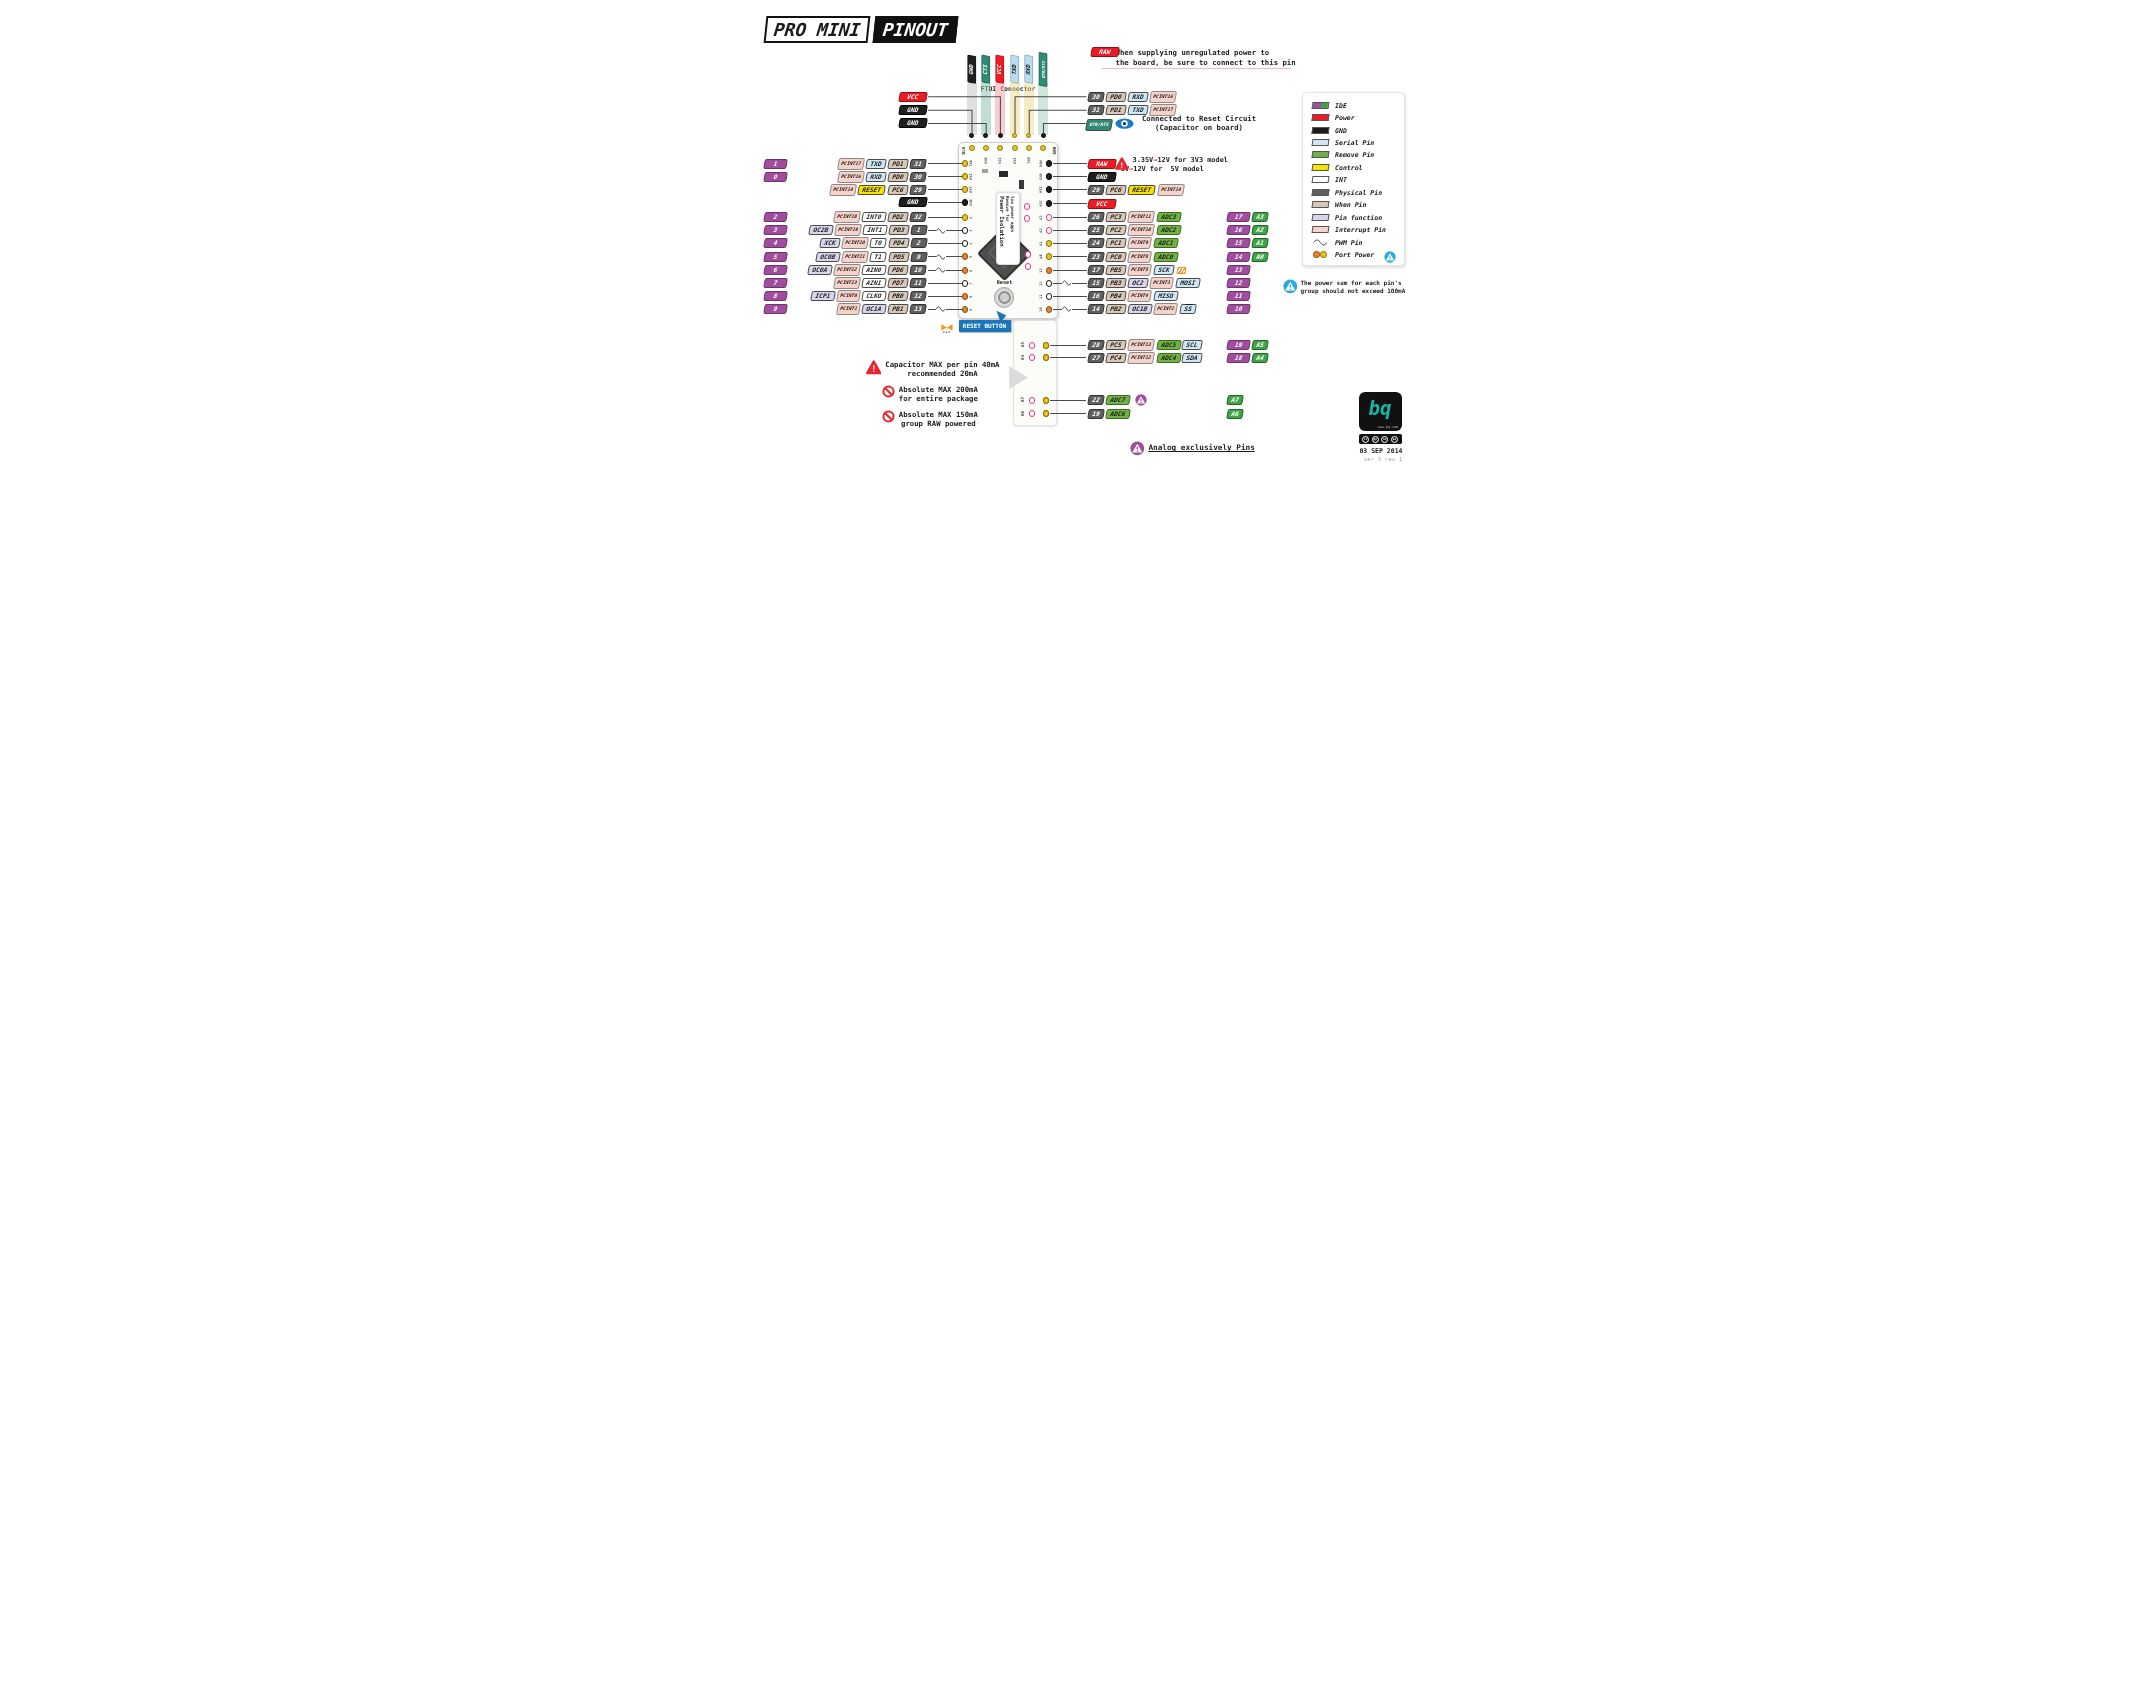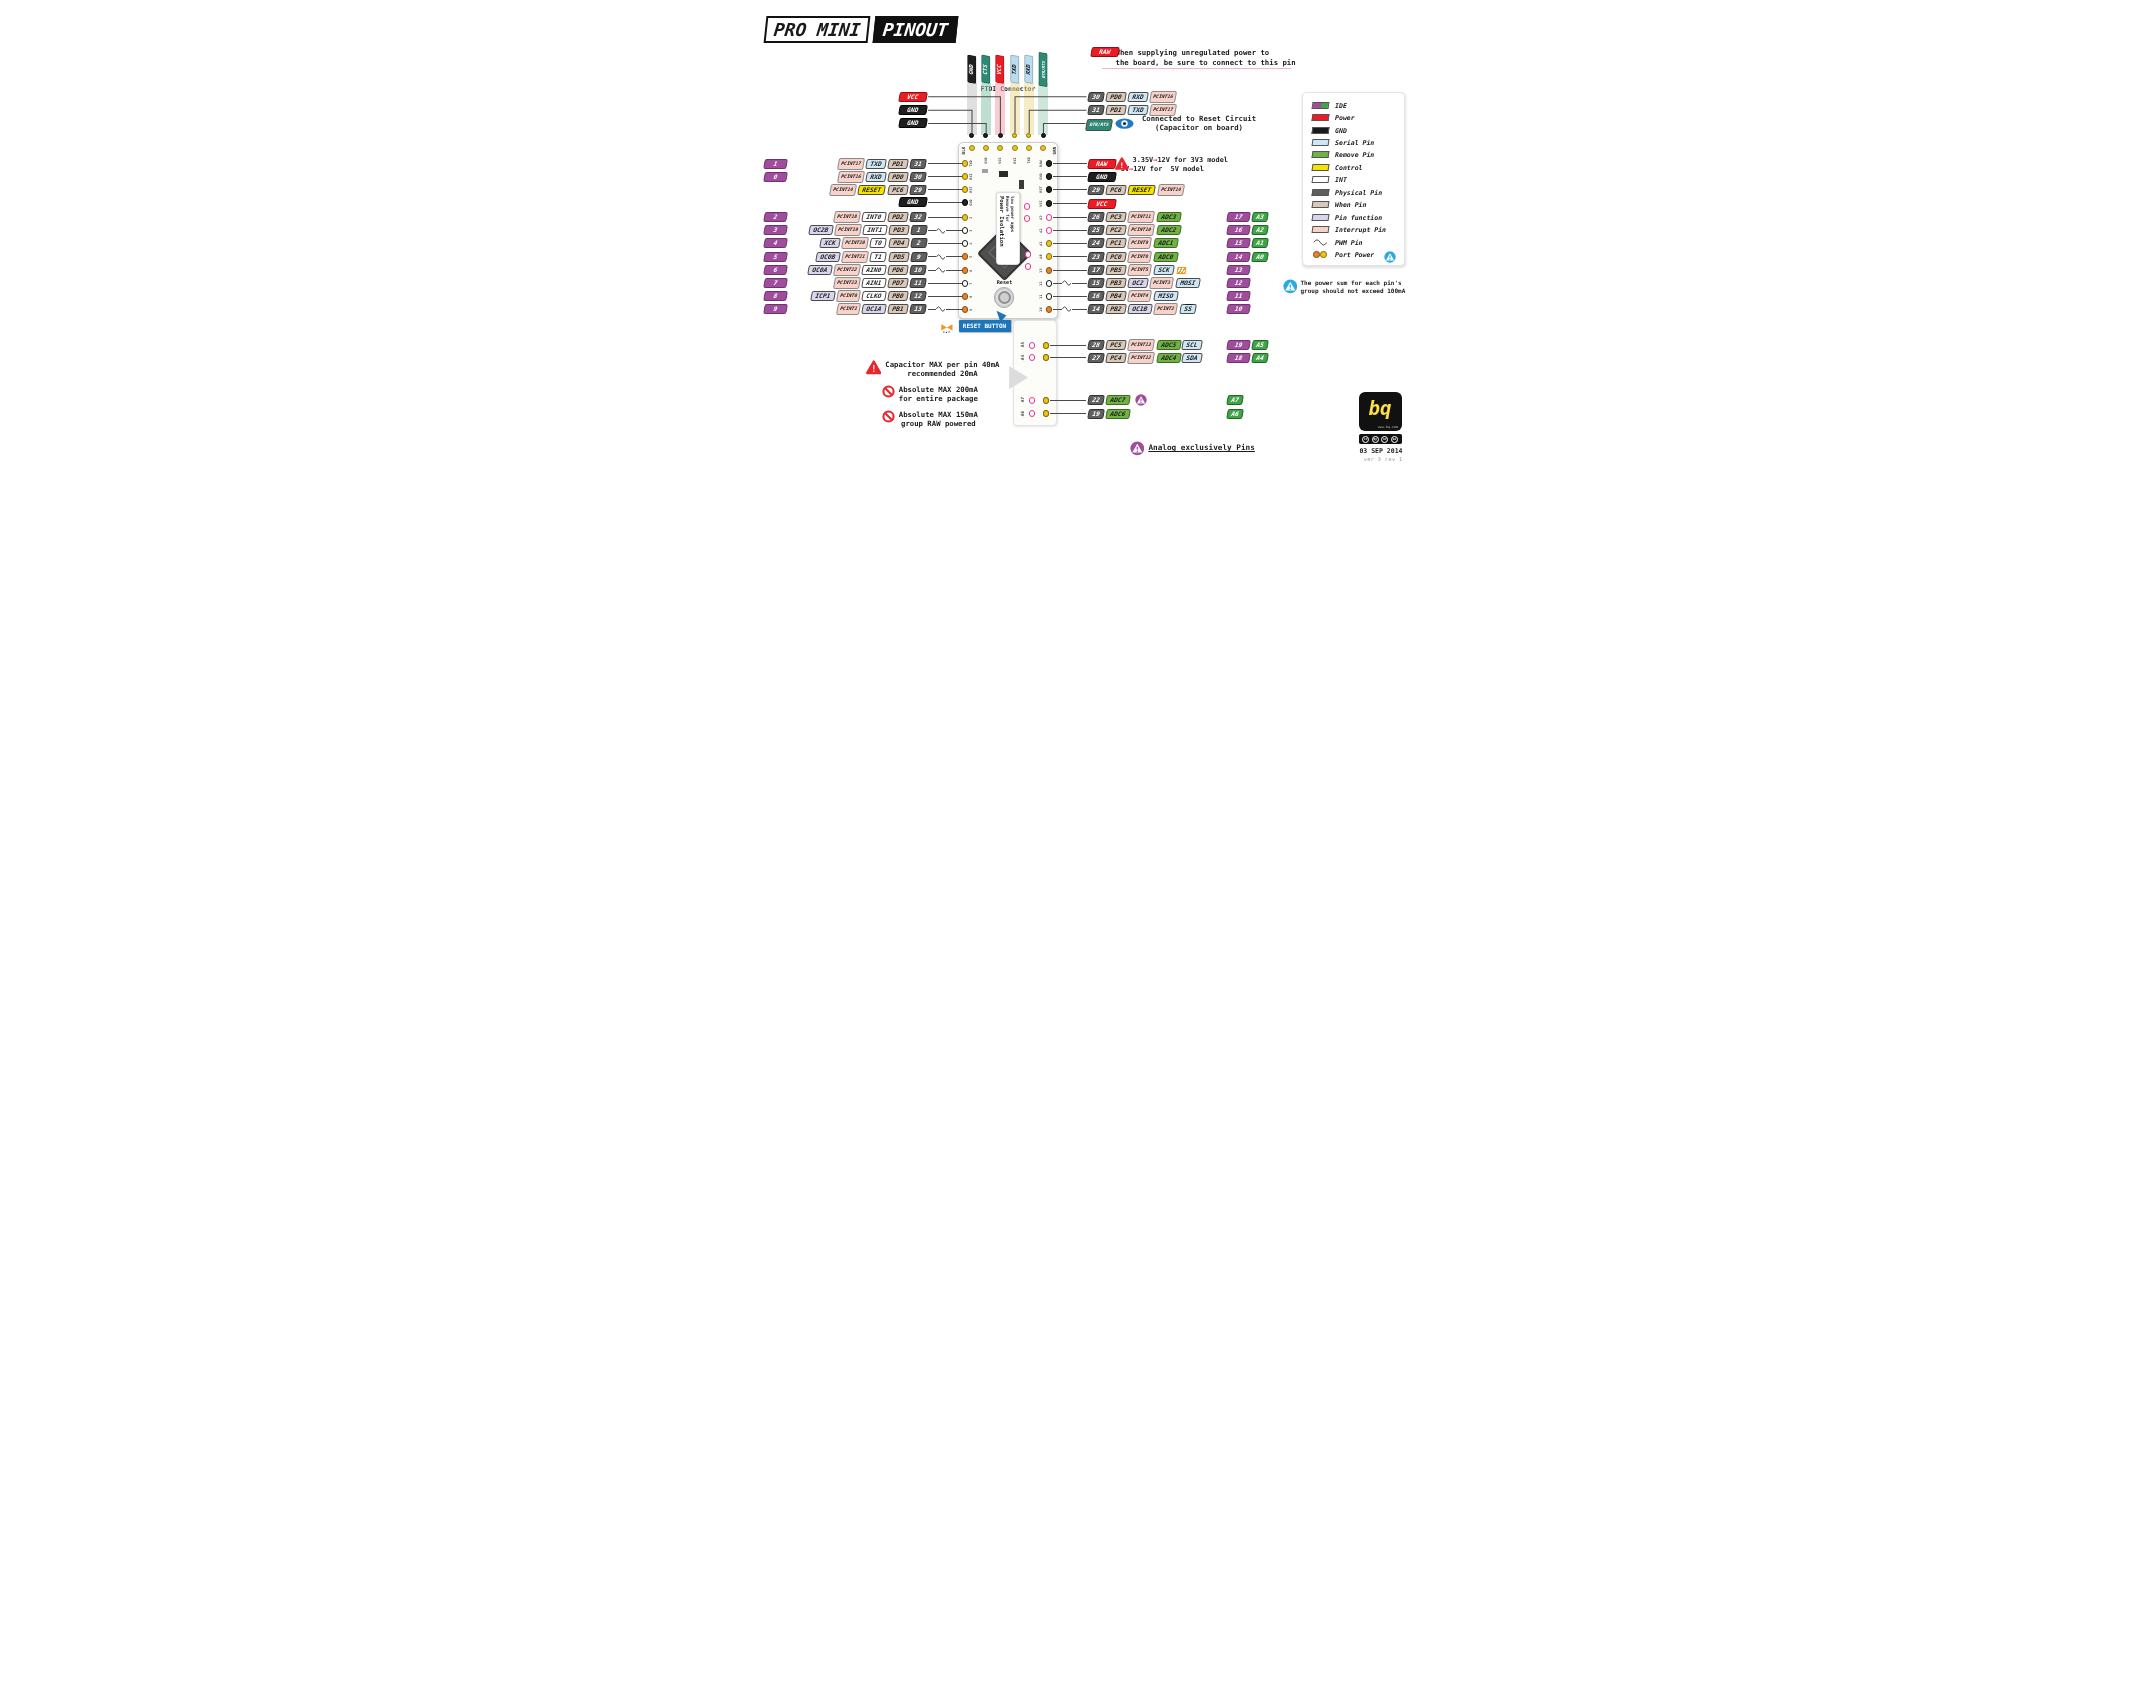--- a/index.html
+++ b/index.html
@@ -92,21 +92,21 @@
   .sw-func{background:#d9d5ed}
   .sw-pcint{background:#f8d2c9}
   .llabel{font-style:italic;font-weight:bold;font-size:6.5px}
   .legsquig{line-height:0}
   .ppc{width:6.5px;height:6.5px;border-radius:50%;display:inline-block;margin:0 0.4px}
   .ppc-o{background:#e8832a;border:1.3px solid #8a4a10}
   .ppc-y{background:#e9c41f;border:1.3px solid #8a6d00}
 
   
   .bqbox{width:43px;height:39px;background:#111;border-radius:6px;position:relative}
-  .bqtext{color:#fde047;font-size:19px;font-weight:bold;font-style:italic;text-align:center;line-height:32px}
+  .bqtext{color:#14b8a6;font-size:19px;font-weight:bold;font-style:italic;text-align:center;line-height:32px}
   .bqurl{position:absolute;right:3.4px;bottom:1.7px;color:#bbb;font-size:3.4px}
   #ccbar{width:43px;height:10.3px;background:#111;border-radius:1.7px;display:flex;align-items:center;justify-content:center;gap:2.2px}
   .ccc{width:7.3px;height:7.3px;border:0.6px solid #fff;border-radius:50%;color:#fff;font-size:3px;font-weight:bold;display:flex;align-items:center;justify-content:center}
 </style>
 </head>
 <body>
 
 <div id="canvas">
 
   <svg class="overlay" width="665" height="470" viewBox="0 0 1545 1092">

